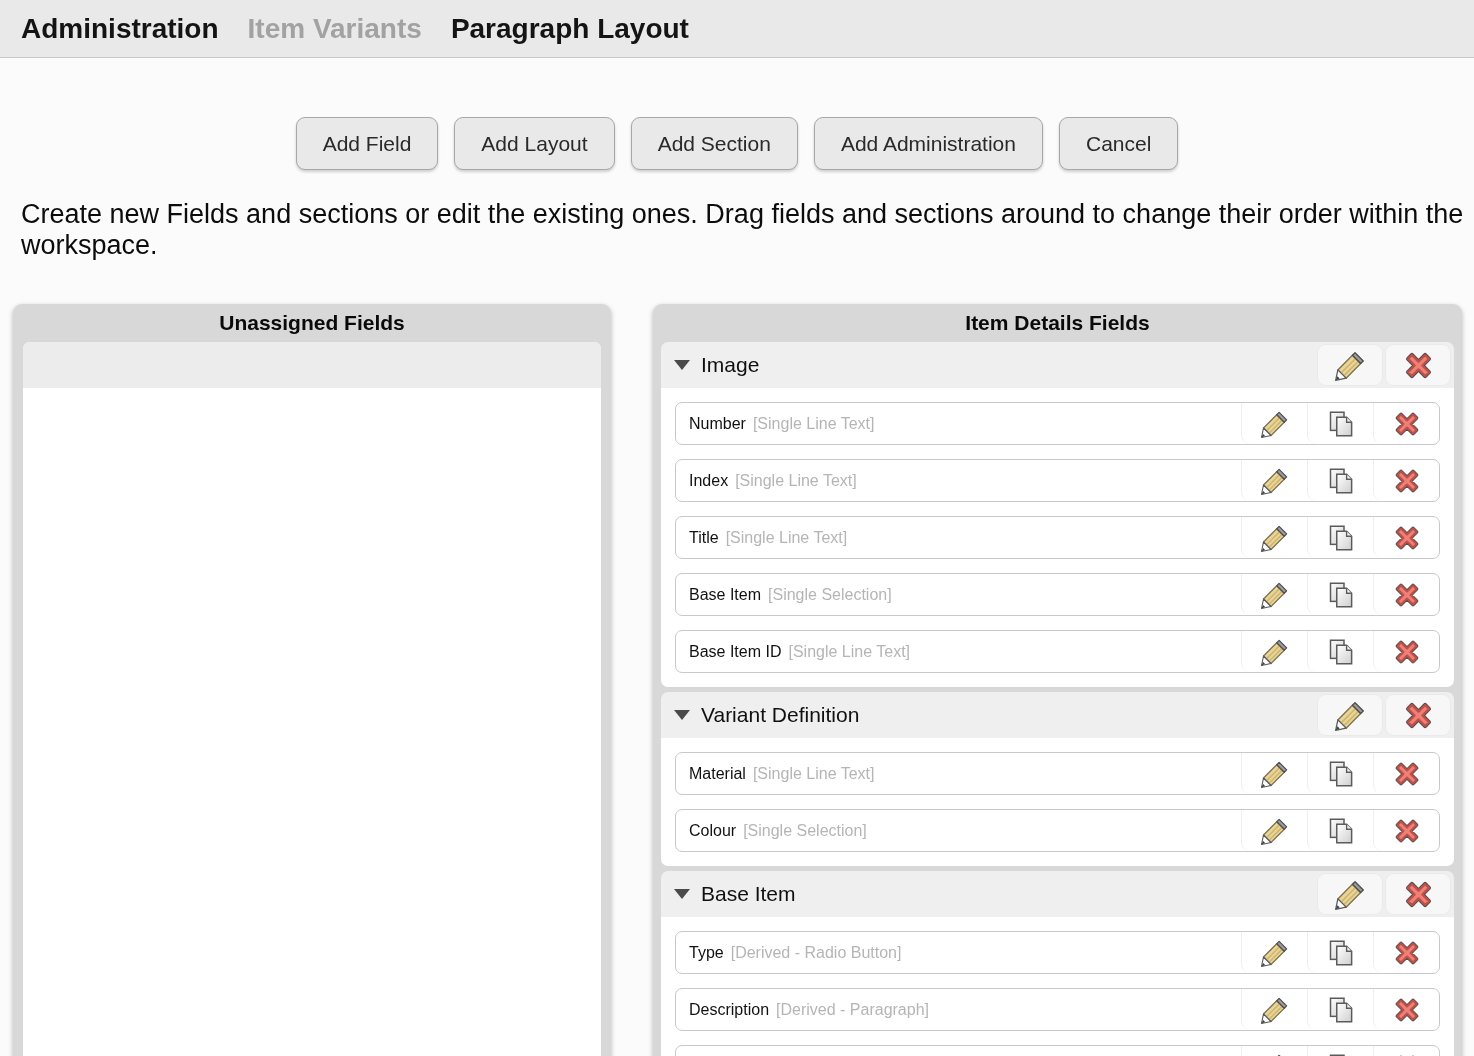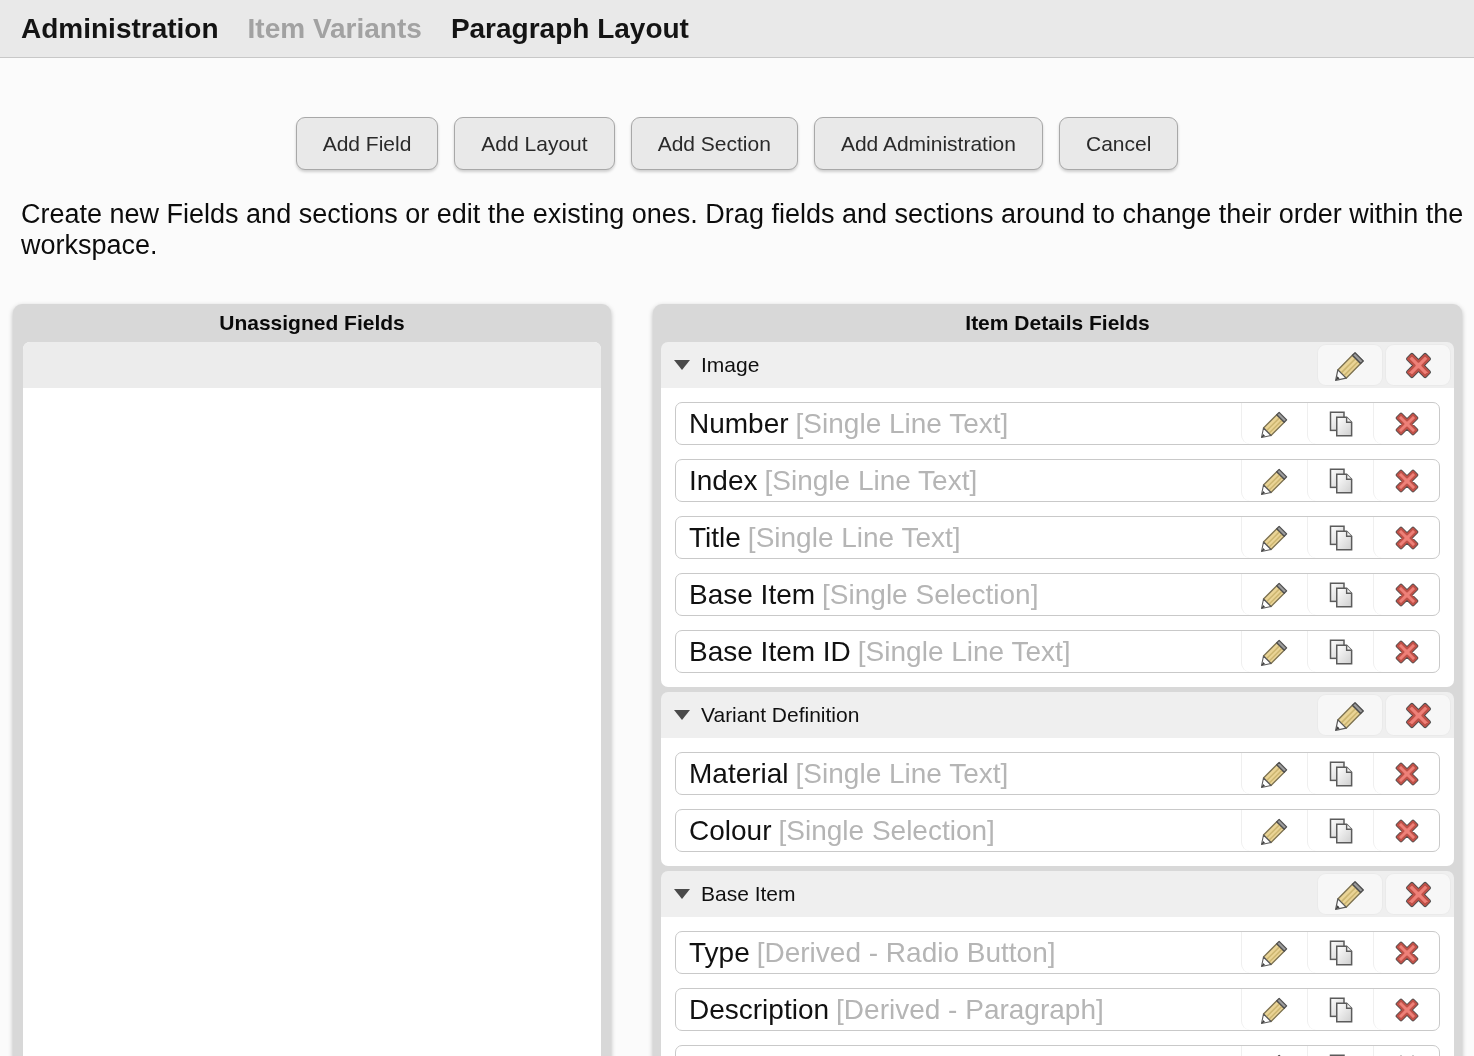--- a/index.html
+++ b/index.html
@@ -95,21 +95,21 @@
     background: #ffffff;
     border: 1px solid #c9c9c9;
     border-radius: 7px;
     display: flex; align-items: stretch;
     overflow: hidden;
     cursor: move;
   }
   .row + .row { margin-top: 14px; }
   .row-label {
     flex: 1; display: flex; align-items: center;
-    padding-left: 13px; font-size: 28px; color: #111111; white-space: nowrap;
+    padding-left: 13px; font-size: 16px; color: #111111; white-space: nowrap;
   }
   .row-type { color: #b5b5b5; margin-left: 7px; }
   .icell {
     width: 66px;
     display: flex; align-items: center; justify-content: center;
     border-left: 1px solid #efefef;
     border-radius: 0 0 9px 9px;
     cursor: pointer;
   }
   .icell svg { width: 30px; height: 30px; }

